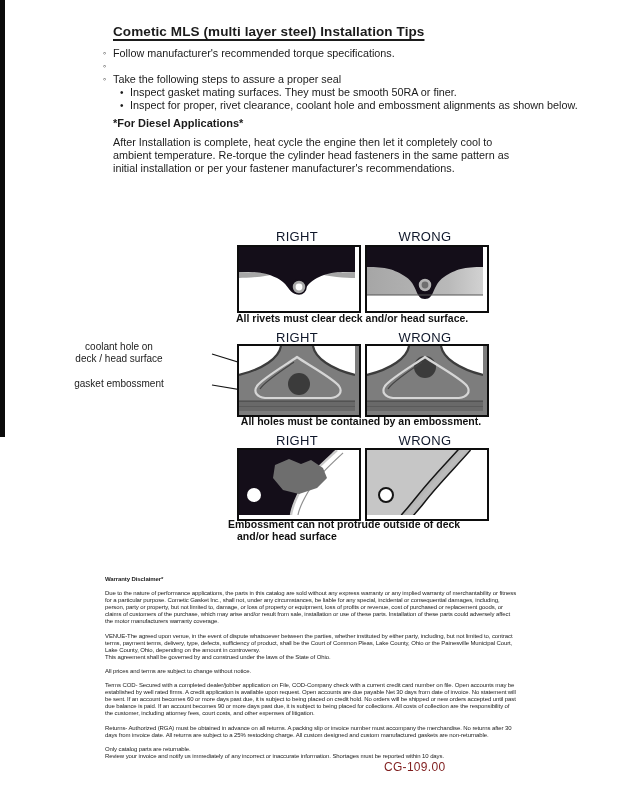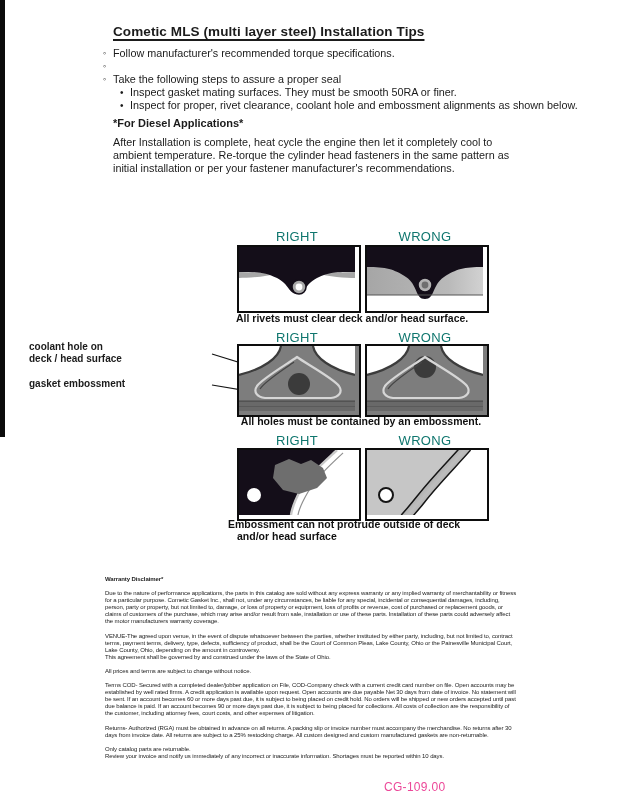--- a/index.html
+++ b/index.html
@@ -21,32 +21,32 @@
   .bullets{left:103px;top:47px;font-size:10.8px;line-height:13px;}
   .brow{display:flex;white-space:nowrap;}
   .brow.sub{margin-left:17px;}
   .bmark{width:10px;flex:0 0 10px;font-size:9px;line-height:13px;}
   .brow.sub .bmark{font-size:10px;}
   
   .diesel-heading{left:113px;top:117px;font-size:11px;font-weight:bold;white-space:nowrap;}
   .body-copy{left:113px;top:136px;width:416px;font-size:10.8px;line-height:13.2px;}
   .body-copy p{margin:0 0 7px 0;white-space:pre-line;}
   
-  .dlabel{width:120px;text-align:center;font-size:13px;letter-spacing:.3px;color:#0f766e;white-space:nowrap;}
+  .dlabel{width:120px;text-align:center;font-size:13px;letter-spacing:.3px;color:#0f172a;white-space:nowrap;}
   .caption{font-size:10.5px;font-weight:bold;color:#111;white-space:nowrap;}
   .panel{width:120px;height:64px;border:2px solid #0d0d0d;background:#fff;}
   .panel svg{display:block;}
   .panel2{width:120px;height:69px;border:2px solid #0d0d0d;background:#7d7d7d;}
   
-  .side-label{font-size:10px;line-height:11.5px;text-align:left;width:180px;white-space:nowrap;font-weight:bold;}
+  .side-label{font-size:10px;line-height:11.5px;text-align:center;width:180px;white-space:nowrap;}
   
   .legal{left:105px;top:576px;width:413px;font-size:6px;line-height:7.1px;color:#232323;letter-spacing:-.1px;}
   .legal .lg-head{font-weight:bold;margin:0 0 7px 0;}
   .legal p{margin:0 0 7px 0;white-space:pre-line;}
-  .pageno{left:384px;top:760px;font-size:12px;letter-spacing:.3px;color:#ec4899;white-space:nowrap;margin-top:20px;}
+  .pageno{left:384px;top:760px;font-size:12px;letter-spacing:.3px;color:#7f1d1d;white-space:nowrap;}
 </style>
 </head>
 <body>
 
 <div class="abs scan-edge"></div>
 
 <div class="abs doc-title">Cometic MLS (multi layer steel) Installation Tips</div>
 
 <div class="abs bullets">
   <div class="brow">

